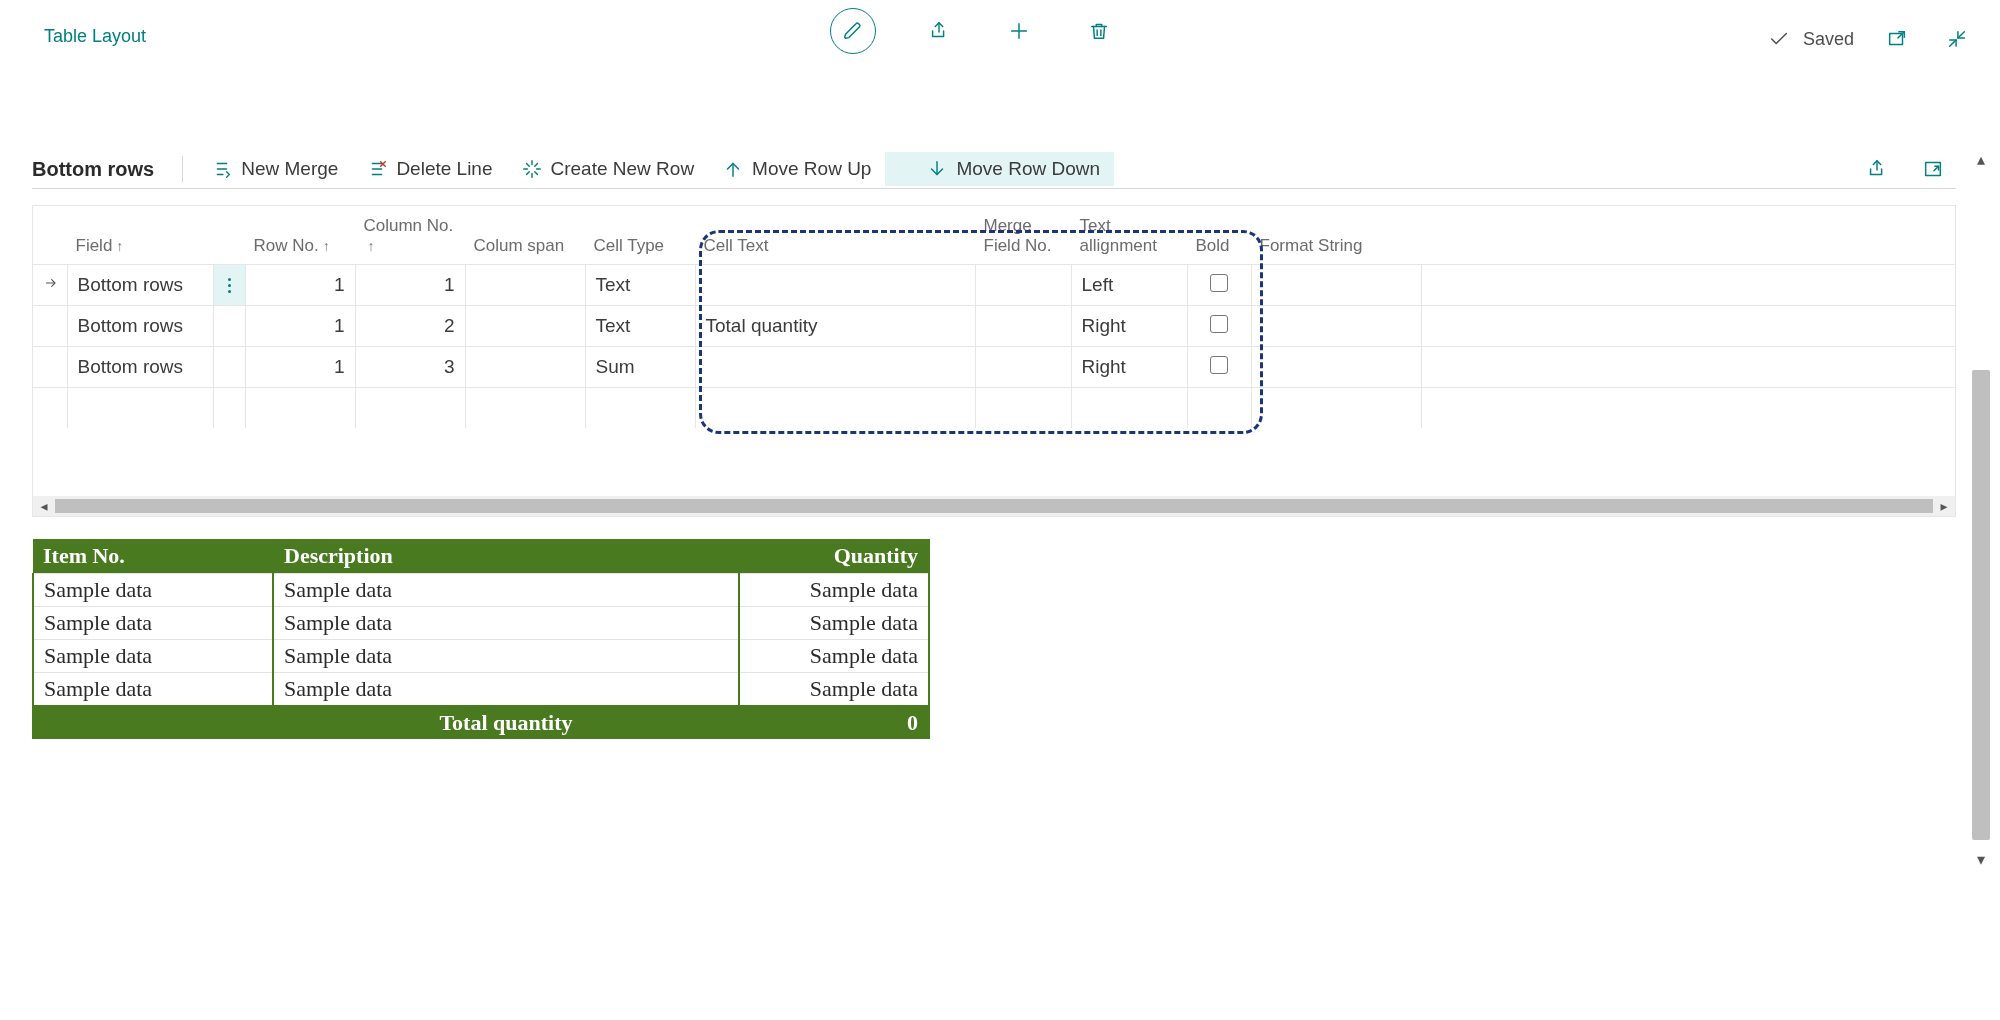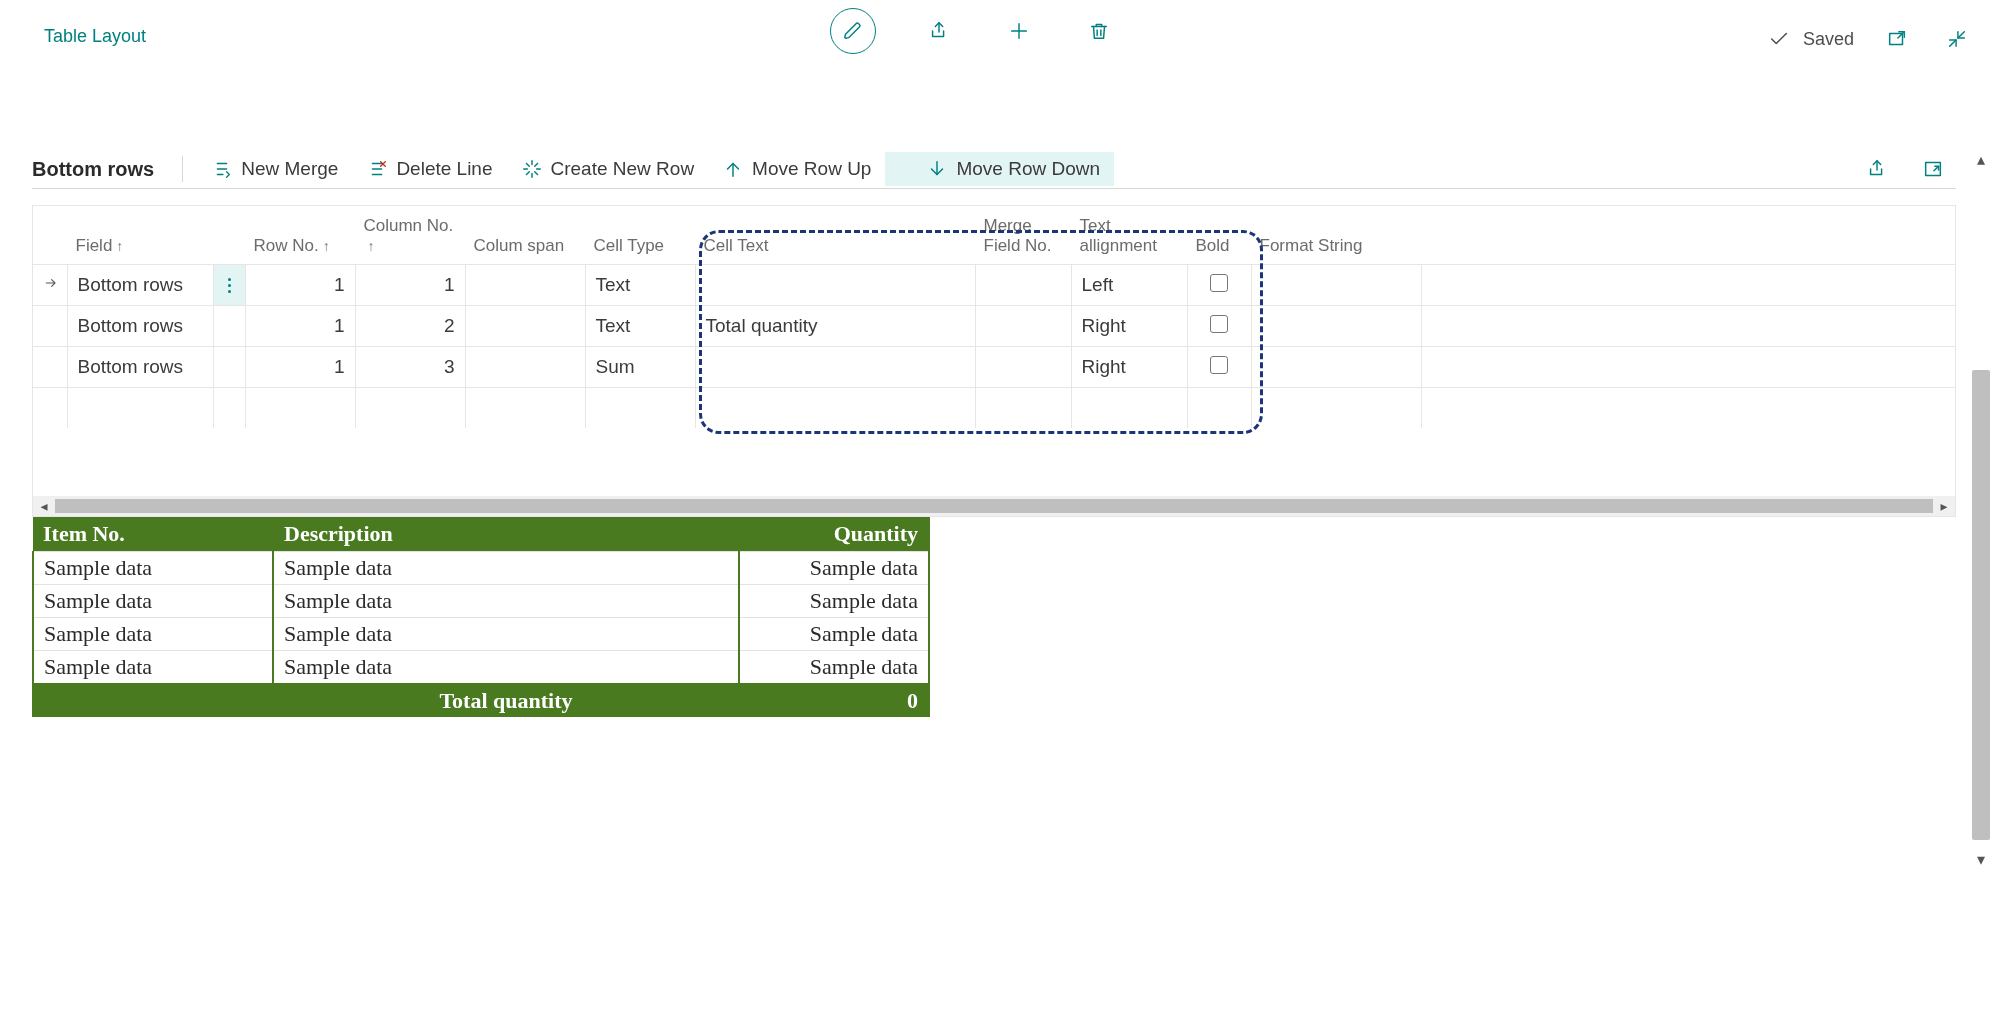--- a/index.html
+++ b/index.html
@@ -82,21 +82,21 @@
   .menu-dots{display:flex;flex-direction:column;align-items:center;gap:3px}
   .menu-dots span{width:3px;height:3px;border-radius:50%;background:var(--teal)}
   .sort-ic{display:inline-block;vertical-align:baseline;margin-left:4px;color:#777;font-size:14px}
   .cb{display:inline-block;width:16px;height:16px;border:1.5px solid #777;border-radius:3px;}
 
   
   .dashed{position:absolute;border:3px dashed var(--navy);border-radius:20px;pointer-events:none;}
 
   
   .sample-head{margin-top:64px;font-weight:700;font-size:22px;color:#2b2b2b;border-bottom:1px solid var(--border);padding-bottom:10px;}
-  .sample-wrap{width:898px;}
+  .sample-wrap{margin-top:22px;width:898px;}
   table.sample{border-collapse:collapse;width:100%;font-family:"Times New Roman",Times,serif;font-size:22px;}
   table.sample th{background:var(--green);color:#fff;text-align:left;padding:4px 10px;font-weight:700;border-right:2px solid var(--green);}
   table.sample th.qty{text-align:right}
   table.sample td{padding:3px 10px;border-top:1px solid #e3e3e3;border-left:2px solid var(--green);border-right:2px solid var(--green);}
   table.sample td:first-child{border-left:2px solid var(--green);}
   table.sample td.qty{text-align:right}
   table.sample tfoot td{background:var(--green);color:#fff;font-weight:700;border-top:2px solid var(--green);}
   table.sample tfoot td.lbl{text-align:center}
 
   

